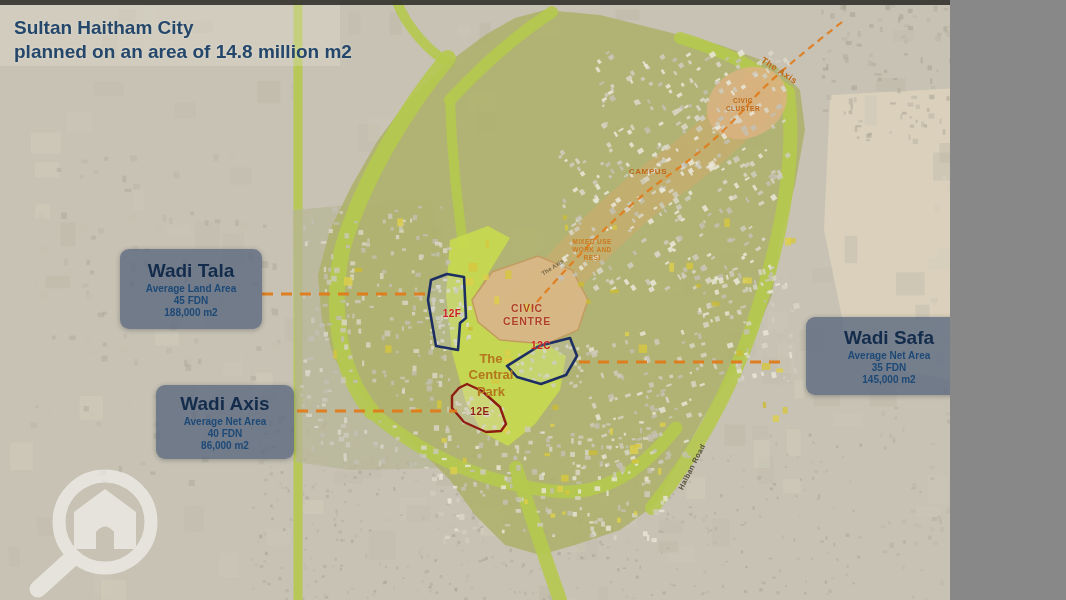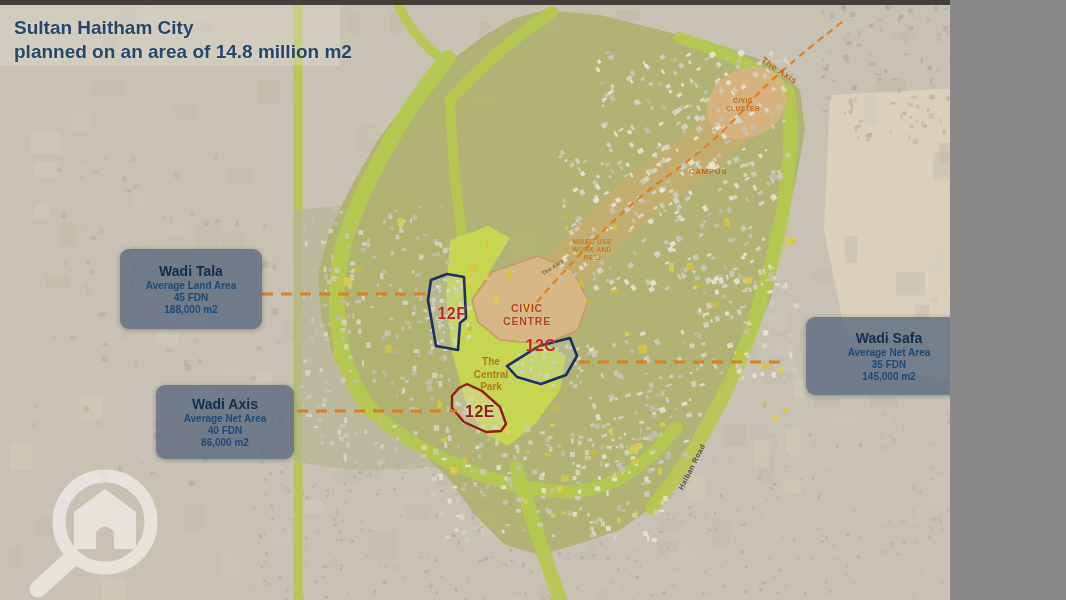--- a/index.html
+++ b/index.html
@@ -18,41 +18,41 @@
     white-space:nowrap;
   }
 
   .info-box{
     position:absolute;z-index:25;border-radius:9px;
     background:var(--infobox-bg,rgba(88,102,126,.78));
     box-shadow:0 1px 5px rgba(20,25,40,.3);
     display:flex;flex-direction:column;justify-content:center;align-items:center;
     text-align:center;font-weight:bold;gap:1px;
   }
-  .ib-title{font-size:14px;color:var(--infobox-title,#142c4c);}
+  .ib-title{font-size:19px;color:var(--infobox-title,#142c4c);}
   .ib-line{font-size:10px;color:var(--infobox-text,#1d4977);}
   #box-wadi-tala{left:120px;top:249px;width:142px;height:80px;}
   #box-wadi-zaha{left:156px;top:385px;width:138px;height:74px;}
   #box-wadi-safa{left:782px;top:317px;width:166px;height:78px;margin-left:24px;}
 
   .map-label{
     position:absolute;z-index:20;transform:translate(-50%,-50%);
     font-weight:bold;text-align:center;white-space:nowrap;line-height:1.25;
   }
-  .zone-label{font-size:16px;letter-spacing:.5px;color:var(--zone-label-red,#ce1f1f);
+  .zone-label{font-size:10px;letter-spacing:.5px;color:var(--zone-label-red,#ce1f1f);
     text-shadow:0 0 2px rgba(255,255,250,.5);}
   #label-12f{left:452px;top:314px;}
   #label-12c{left:541px;top:346px;}
   #label-12e{left:480px;top:412px;color:var(--zone-outline-red,#8e1d12);}
   #label-city-centre{left:527px;top:315px;font-size:10.5px;letter-spacing:.8px;
     color:var(--city-centre-red,#b04028);text-shadow:0 0 2px rgba(255,245,225,.5);}
-  #label-campus{left:708px;top:172px;font-size:8px;letter-spacing:.6px;color:var(--map-label-orange,#c06818);}
+  #label-campus{left:648px;top:172px;font-size:8px;letter-spacing:.6px;color:var(--map-label-orange,#c06818);}
   #label-civic-cluster{left:743px;top:105px;font-size:6.5px;letter-spacing:.5px;color:var(--map-label-orange,#c06818);}
   #label-mixed-use{left:592px;top:250px;font-size:6.5px;letter-spacing:.4px;color:#cc7a1f;}
-  #label-central-park{left:491px;top:375px;font-size:10px;color:#b5761c;}
+  #label-central-park{left:491px;top:375px;font-size:13px;color:#b5761c;}
   #label-the-axis{left:779px;top:71px;font-size:9px;letter-spacing:.5px;
     color:var(--map-label-orange,#c06818);transform:translate(-50%,-50%) rotate(33deg);}
   #label-axis-road{left:553px;top:268px;font-size:6px;color:#7a6a4a;
     transform:translate(-50%,-50%) rotate(-33deg);}
   #label-halban-road{left:692px;top:467px;font-size:7.5px;letter-spacing:.4px;
     color:var(--road-label-dark,#56503e);transform:translate(-50%,-50%) rotate(-63deg);}
 
   
   .leader-line{stroke:var(--accent-orange,#e07b1a);stroke-width:3;fill:none;
     stroke-dasharray:11 8;opacity:.95;}

